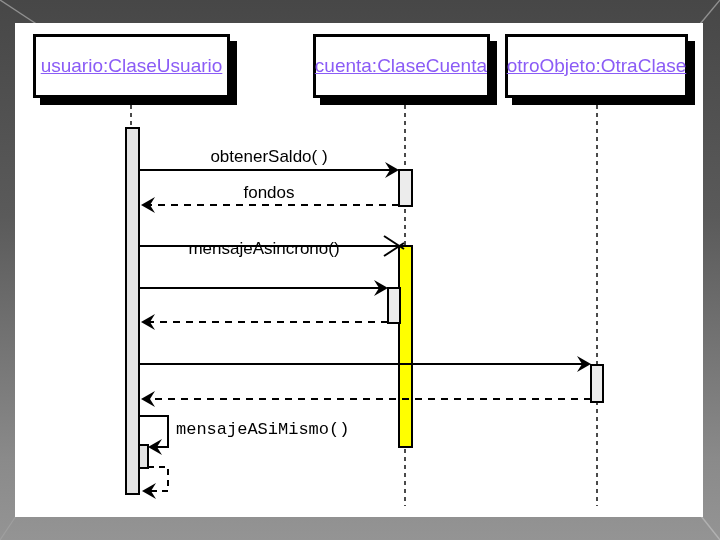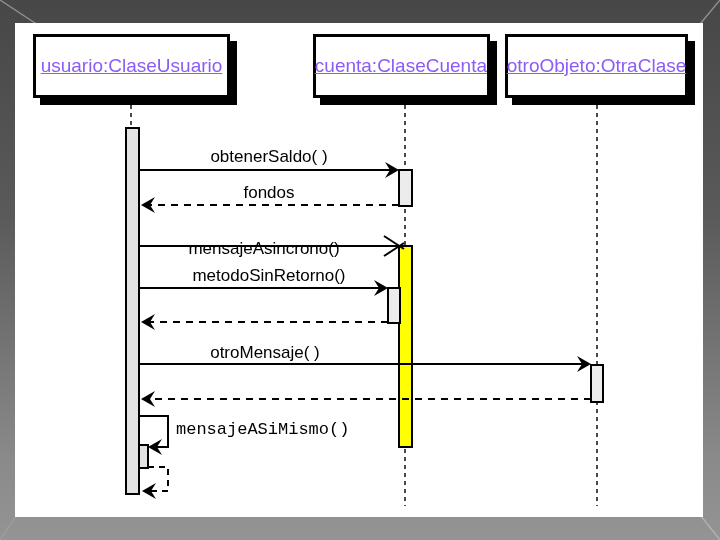--- a/index.html
+++ b/index.html
@@ -99,17 +99,15 @@
   <div class="head head-cuenta">
     <span>cuenta:ClaseCuenta</span>
   </div>
   <div class="head head-otro">
     <span>otroObjeto:OtraClase</span>
   </div>
 
   <div class="msg-label lbl-obtener">obtenerSaldo( )</div>
   <div class="msg-label lbl-fondos">fondos</div>
   <div class="msg-label lbl-asincrono">mensajeAsincrono()</div>
-  <div class="msg-label lbl-sinretorno">metodoSinRetorno()</div>
-  <div class="msg-label lbl-otromensaje">otroMensaje( )</div>
   <div class="msg-label lbl-asimismo">mensajeASiMismo()</div>
 
 </div>
 
 </body></html>

